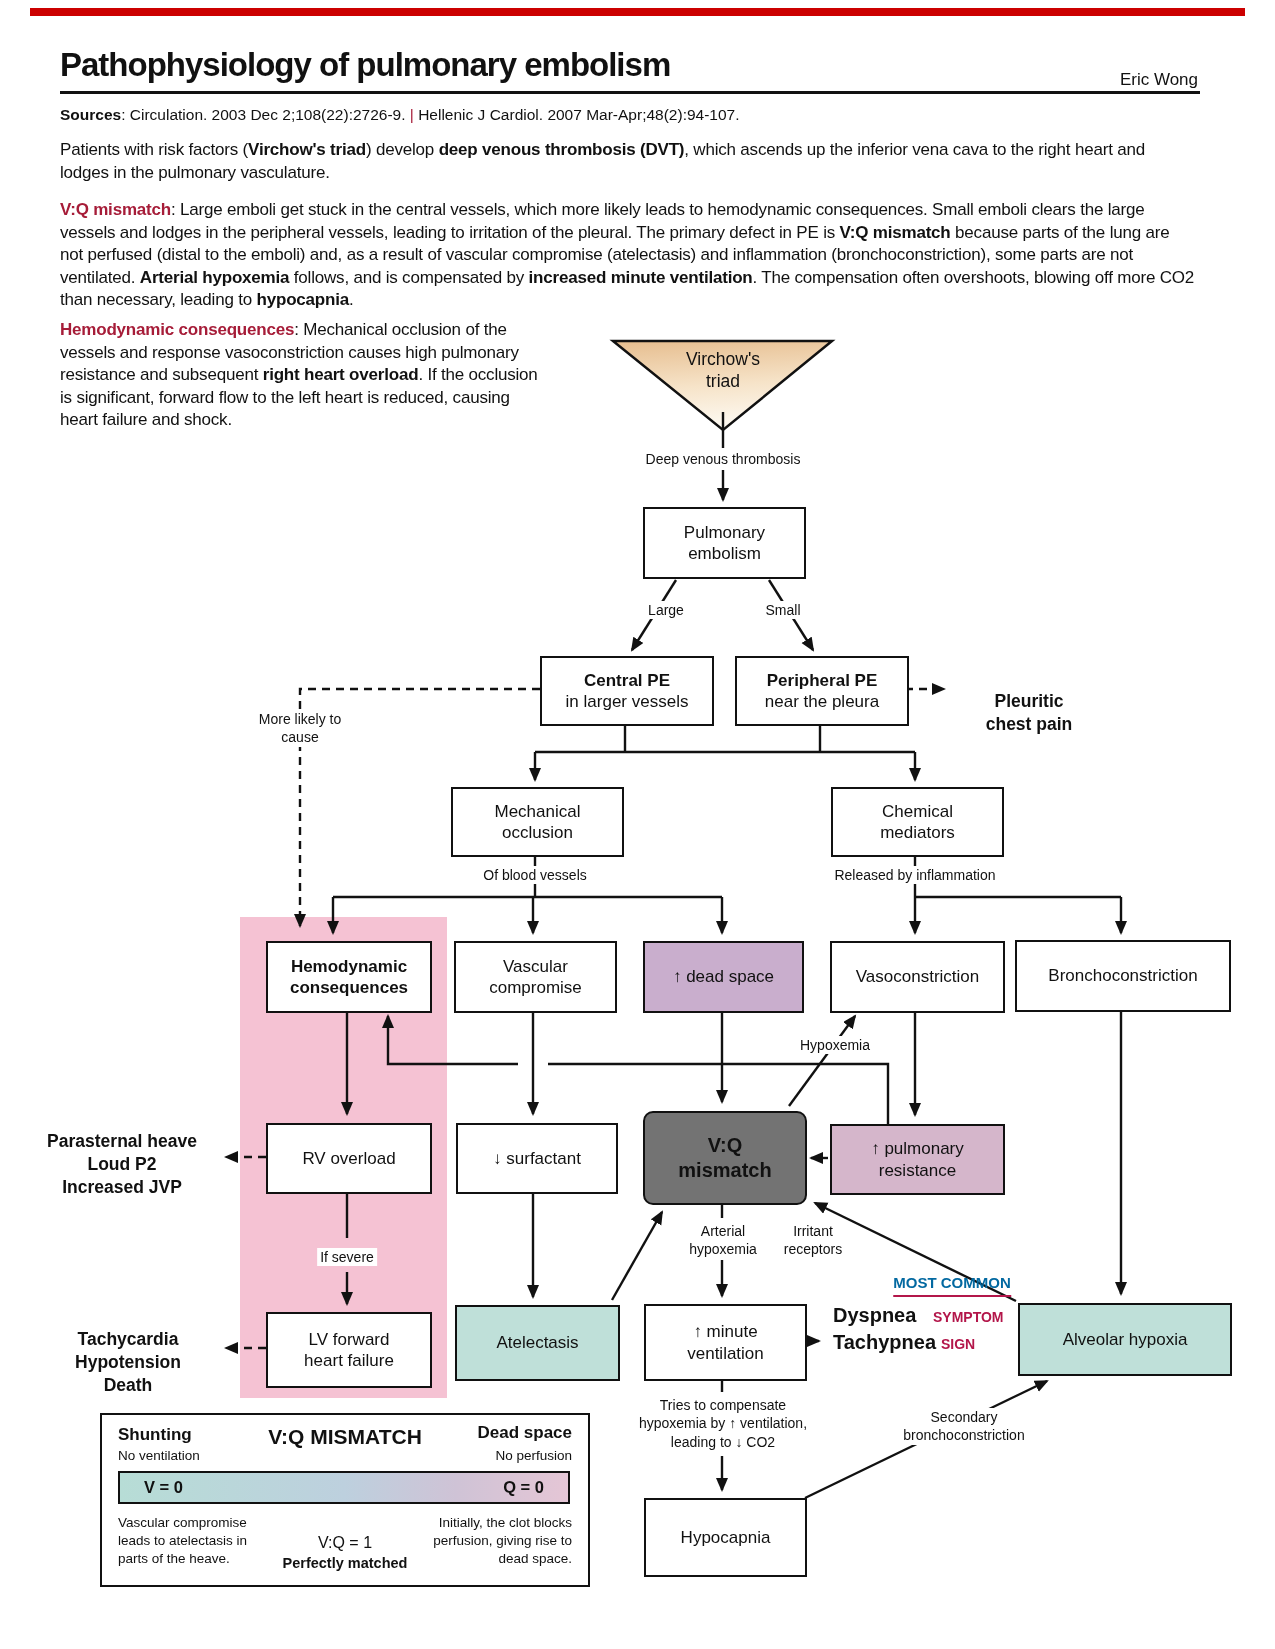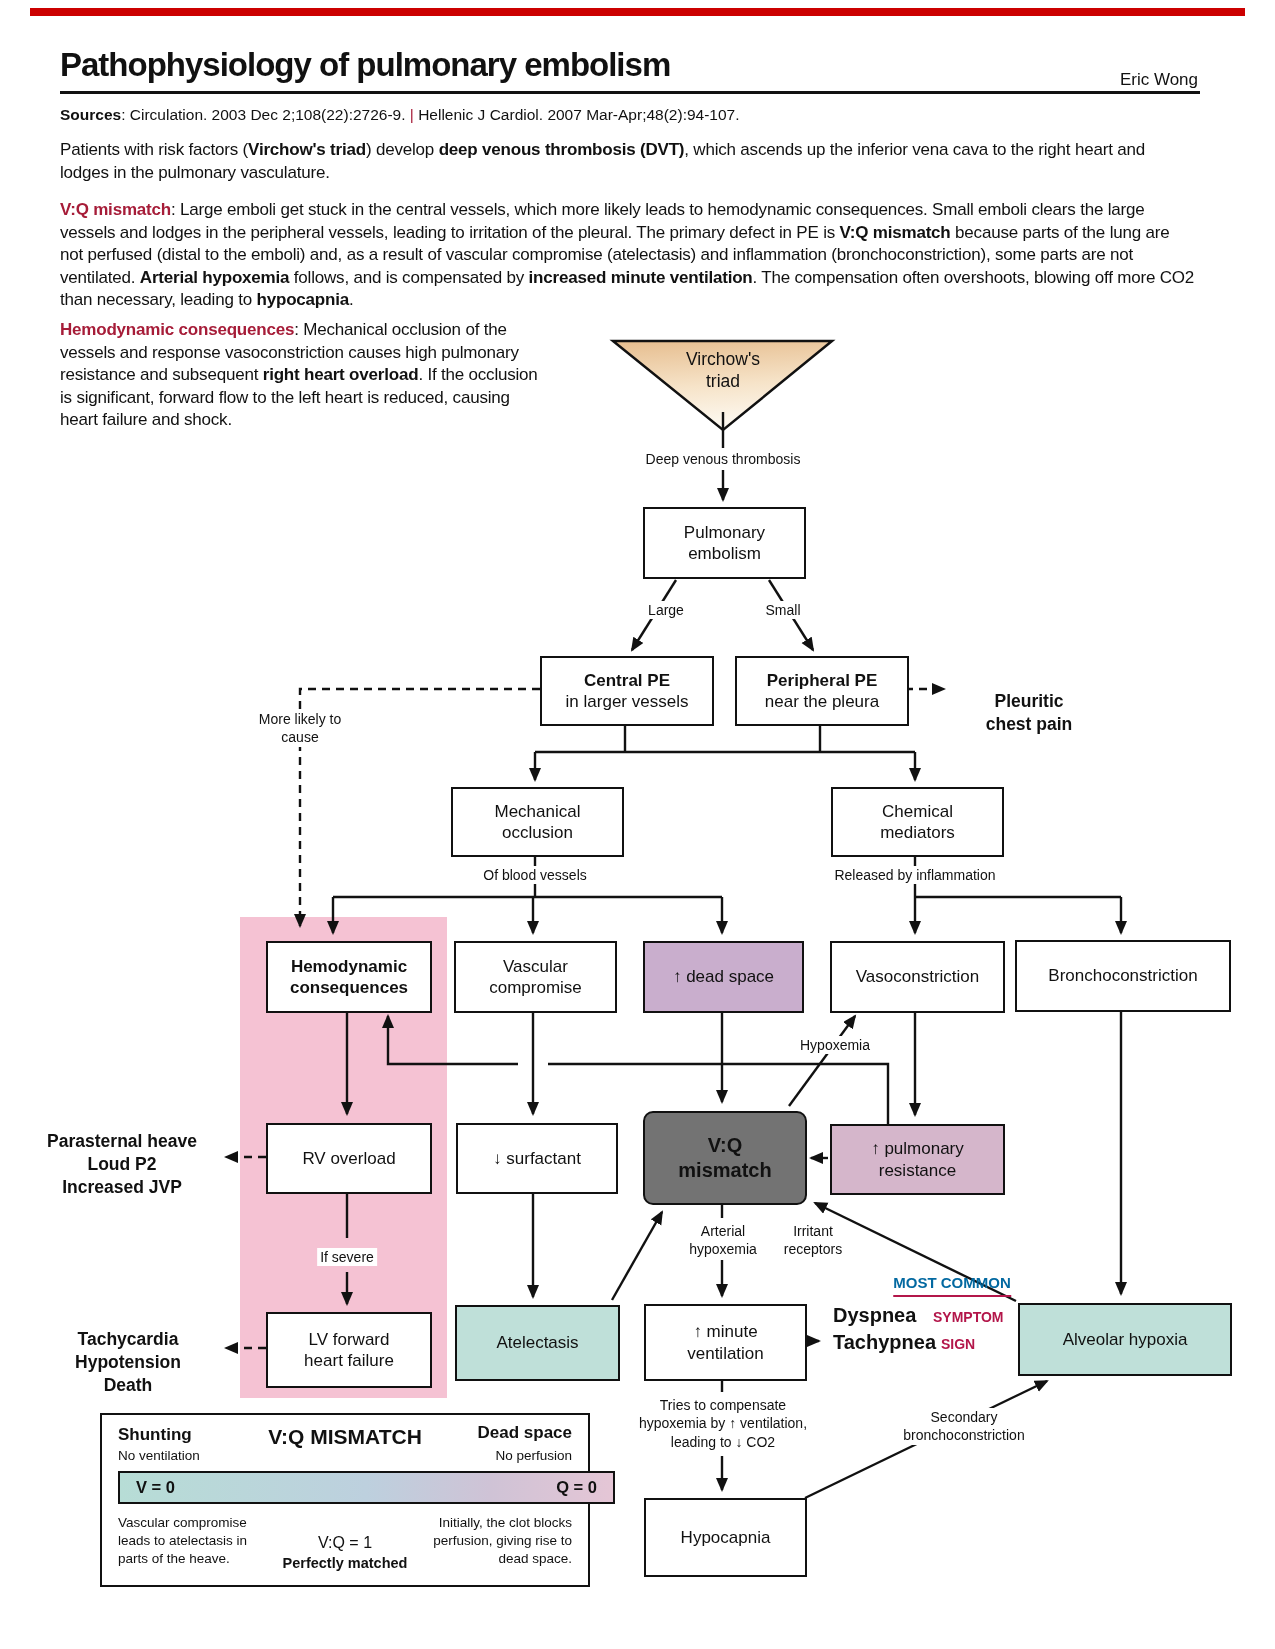--- a/index.html
+++ b/index.html
@@ -24,22 +24,22 @@
   .lbl{position:absolute;text-align:center;font-size:14px;line-height:1.32;white-space:nowrap;
        transform:translateX(-50%);}
   .lbl.wbg{background:#fff;padding:0 3px;}
   .bi{font-weight:700;font-size:17.5px;line-height:1.3;}
   .crimson{font-weight:700;}
   #vq-node{border-radius:10px;border-width:2.5px;font-weight:700;font-size:20px;}
   #triangle-text{line-height:1.25;font-size:17.5px;}
   
   #legend{left:100px;top:1413px;width:486px;height:170px;border:2.5px solid #111;background:#fff;}
   #legend .t{position:absolute;}
-  #legend-bar{position:absolute;left:16px;top:56px;width:497px;height:33px;border:2px solid #111;
-      display:flex;align-items:center;justify-content:space-between;padding:0 16px;box-sizing:border-box;
+  #legend-bar{position:absolute;left:16px;top:56px;width:452px;height:33px;border:2px solid #111;
+      display:flex;align-items:center;justify-content:space-between;padding:0 24px;box-sizing:border-box;
       font-weight:700;font-size:16.5px;}
   .cap{font-size:13.5px;line-height:1.33;}
 </style>
 </head>
 <body>
 
 <div id="page">
 
   <div id="top-bar" class="abs" style="background: rgb(204, 0, 0);"></div>
   <div id="doc-title" class="abs">Pathophysiology of pulmonary embolism</div>

